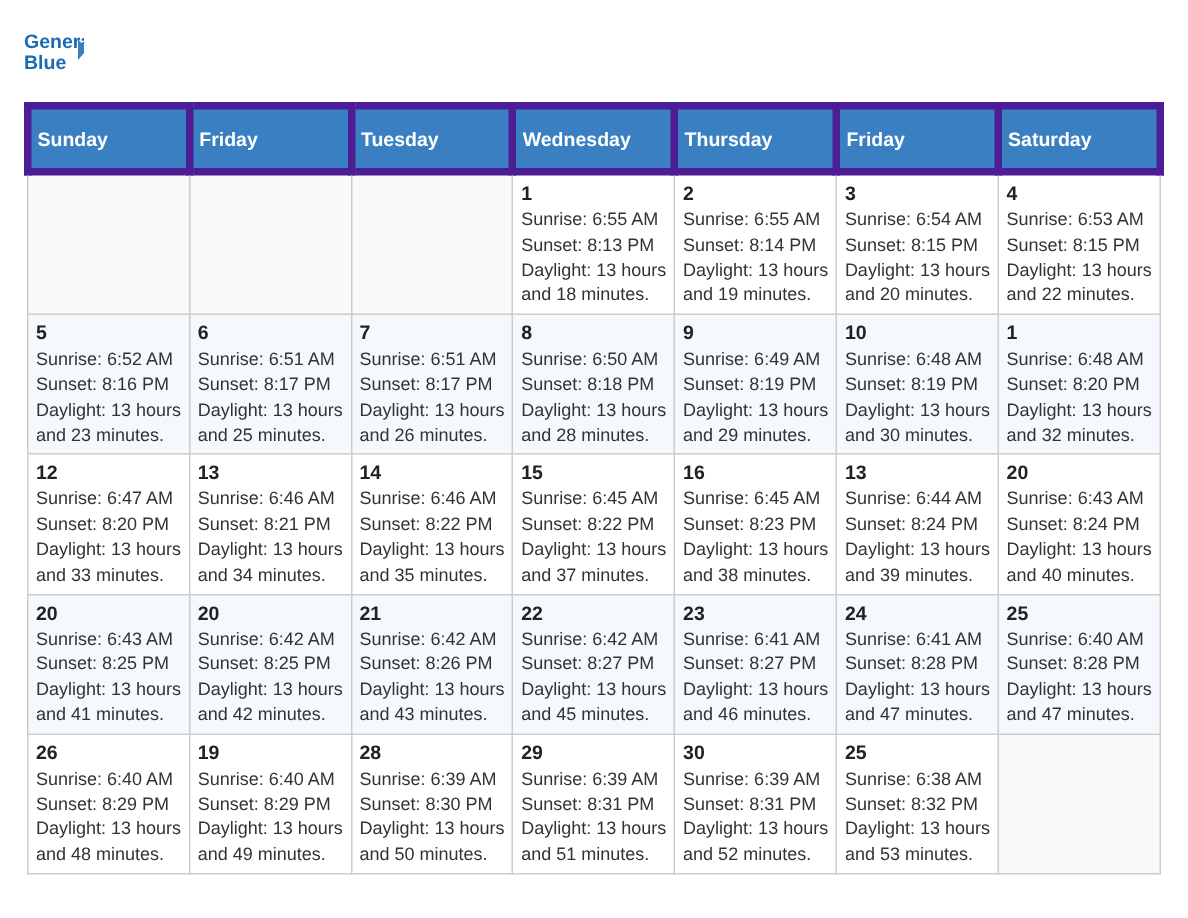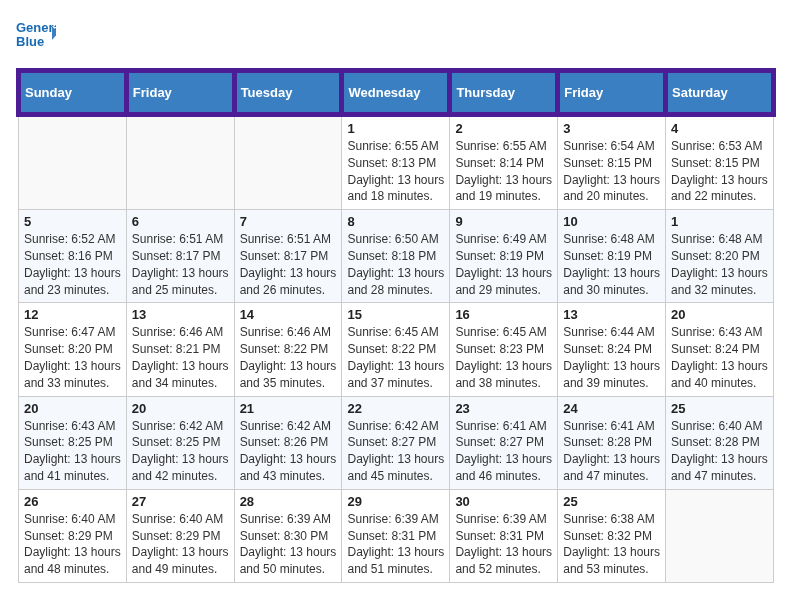--- a/index.html
+++ b/index.html
@@ -214,21 +214,21 @@
           <div class="day-num">25</div>
           <div class="day-info">Sunrise: 6:40 AM<br>Sunset: 8:28 PM<br>Daylight: 13 hours and 47 minutes.</div>
         </td>
       </tr>
       <tr>
         <td>
           <div class="day-num">26</div>
           <div class="day-info">Sunrise: 6:40 AM<br>Sunset: 8:29 PM<br>Daylight: 13 hours and 48 minutes.</div>
         </td>
         <td>
-          <div class="day-num">27</div>
+          <div class="day-num">19</div>
           <div class="day-info">Sunrise: 6:40 AM<br>Sunset: 8:29 PM<br>Daylight: 13 hours and 49 minutes.</div>
         </td>
         <td>
           <div class="day-num">28</div>
           <div class="day-info">Sunrise: 6:39 AM<br>Sunset: 8:30 PM<br>Daylight: 13 hours and 50 minutes.</div>
         </td>
         <td>
           <div class="day-num">29</div>
           <div class="day-info">Sunrise: 6:39 AM<br>Sunset: 8:31 PM<br>Daylight: 13 hours and 51 minutes.</div>
         </td>

